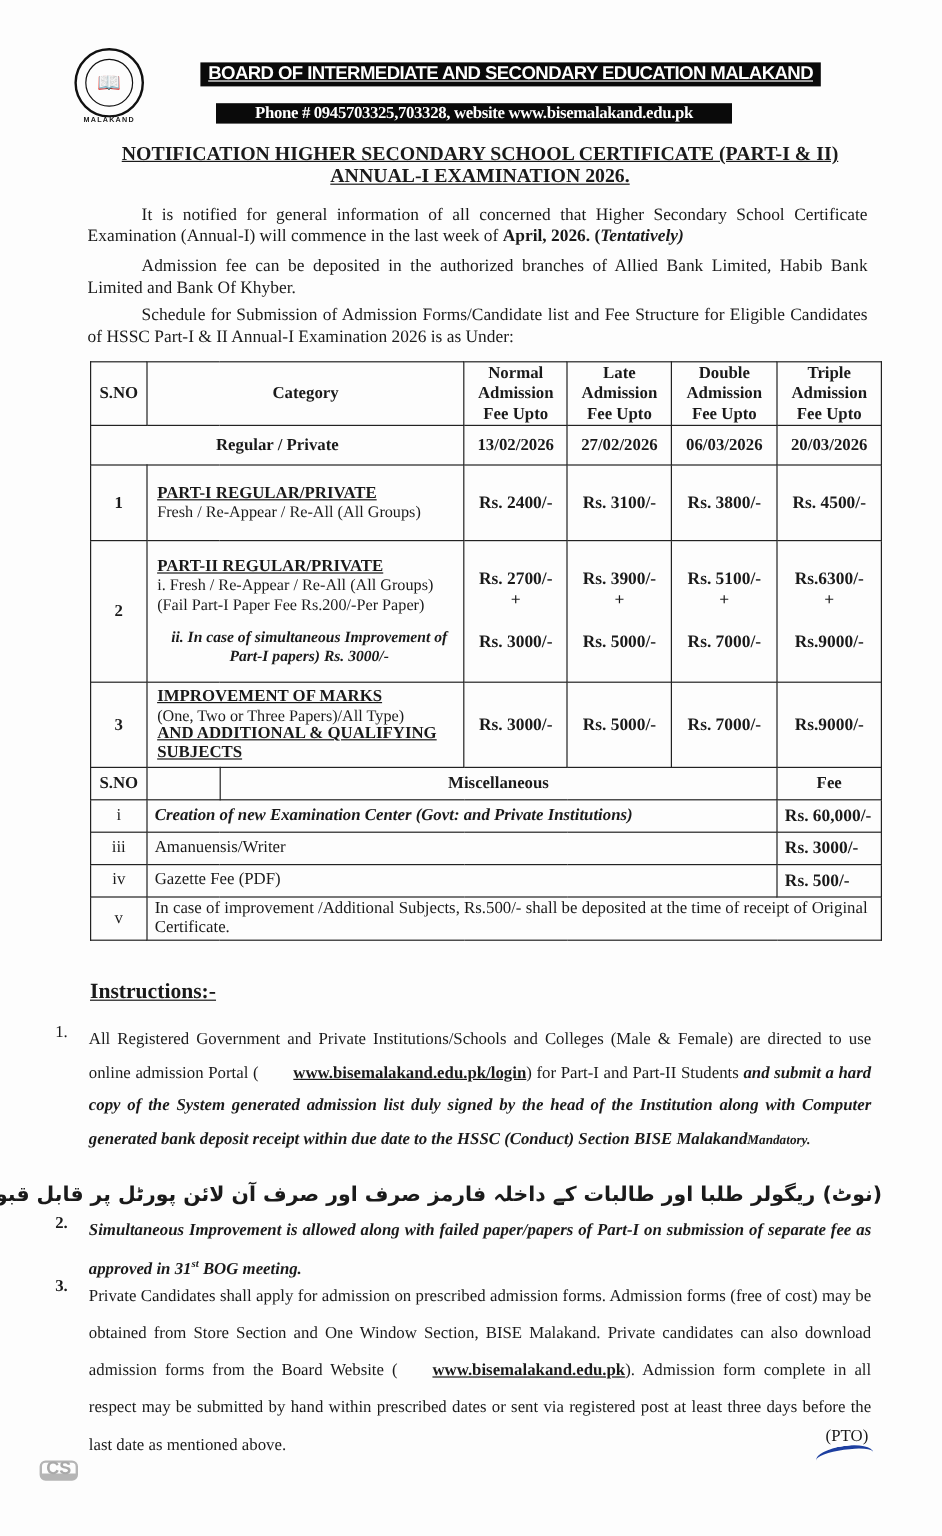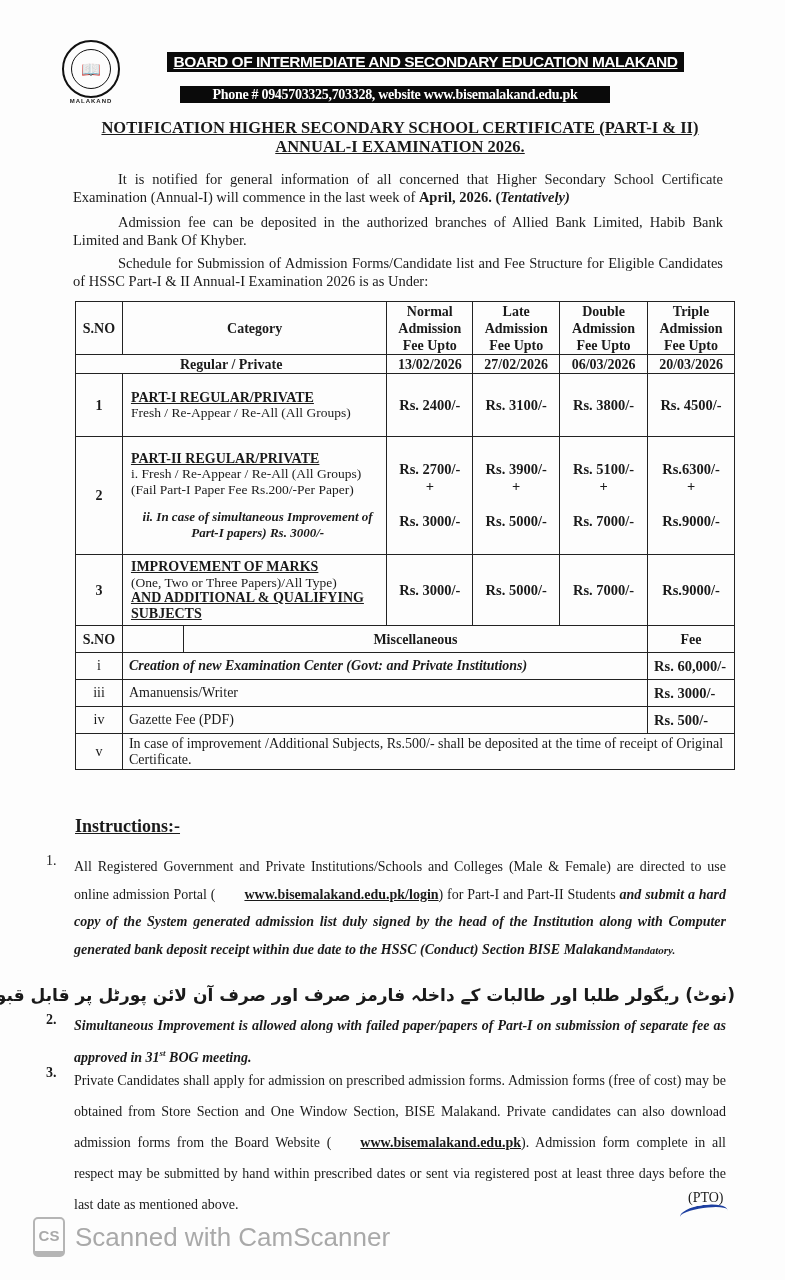--- a/index.html
+++ b/index.html
@@ -22,21 +22,21 @@
   .misc-left { text-align:left !important; padding-left:6px !important; }
   .instr-h { position:absolute; left:75px; top:816px; font-weight:bold; font-size:18px; text-decoration:underline; }
   .li { position:absolute; left:46px; width:680px; font-size:14px; }
   .li .num { position:absolute; left:0; top:0; }
   .li .txt { margin-left:28px; line-height:27.5px; text-align:justify; }
   .bi { font-weight:bold; font-style:italic;text-align:center; }
   .urdu { position:absolute; left:210px; top:985px; width:525px; font-family:"DejaVu Sans", sans-serif; font-weight:bold; font-size:17px; direction:rtl; text-align:right; white-space:nowrap; }
   .pto { position:absolute; left:688px; top:1190px; font-size:14px; }
   .sig { position:absolute; left:680px; top:1205px; width:48px; height:14px; border-top:3px solid #1d3fa0; border-radius:50% 50% 0 0; transform:rotate(-8deg); }
   .cs { position:absolute; left:33px; top:1217px; display:flex; align-items:center; color:#a9a9a9; font-family:"Liberation Sans", sans-serif; font-size:26px; }
-  .cs .badge { width:32px; height:40px; border:2.5px solid #b5b5b5; border-radius:5px; box-sizing:border-box; display:flex; align-items:center; justify-content:center; font-weight:bold; font-size:15px; color:#a9a9a9; margin-right:10px; border-bottom-width:6px; }
+  .cs .badge { width:32px; height:17px; border:2.5px solid #b5b5b5; border-radius:5px; box-sizing:border-box; display:flex; align-items:center; justify-content:center; font-weight:bold; font-size:15px; color:#a9a9a9; margin-right:10px; border-bottom-width:6px; }
   a.lnk { color:inherit; text-decoration:underline; font-weight:bold;margin-left:29px; }
 </style>
 </head>
 <body>
 
 <div class="logo">
   <div class="inner">📖</div>
   <span class="ring-text">MALAKAND</span>
 </div>
 <div class="hdr-title">BOARD OF INTERMEDIATE AND SECONDARY EDUCATION MALAKAND</div>
@@ -85,21 +85,21 @@
           <div>Double</div>
           <div>Admission</div>
           <div>Fee Upto</div>
         </td>
     <td class="hcell">
           <div>Triple</div>
           <div>Admission</div>
           <div>Fee Upto</div>
         </td>
   </tr>
-  <tr style="height:19px">
+  <tr style="height:33px">
     <td class="hcell" colspan="3">Regular / Private</td>
     <td class="hcell">13/02/2026</td>
     <td class="hcell">27/02/2026</td>
     <td class="hcell">06/03/2026</td>
     <td class="hcell">20/03/2026</td>
   </tr>
   <tr style="height:63px">
     <td class="hcell">1</td>
     <td class="cat" colspan="2">
       <div class="u">PART-I REGULAR/PRIVATE</div>
@@ -207,14 +207,13 @@
   <div class="txt" style="line-height:31px">
     <span>Private Candidates shall apply for admission on prescribed admission forms. Admission forms (free of cost) may be obtained from Store Section and One Window Section, BISE Malakand. Private candidates can also download admission forms from the Board Website (</span><a class="lnk" href="#">www.bisemalakand.edu.pk</a><span>). Admission form complete in all respect may be submitted by hand within prescribed dates or sent via registered post at least three days before the last date as mentioned above.</span>
   </div>
 </div>
 
 <div class="pto">(PTO)</div>
 <div class="sig"></div>
 
 <div class="cs">
   <span class="badge">CS</span>
-  <span>Scanned with CamScanner</span>
 </div>
 
 </body></html>

